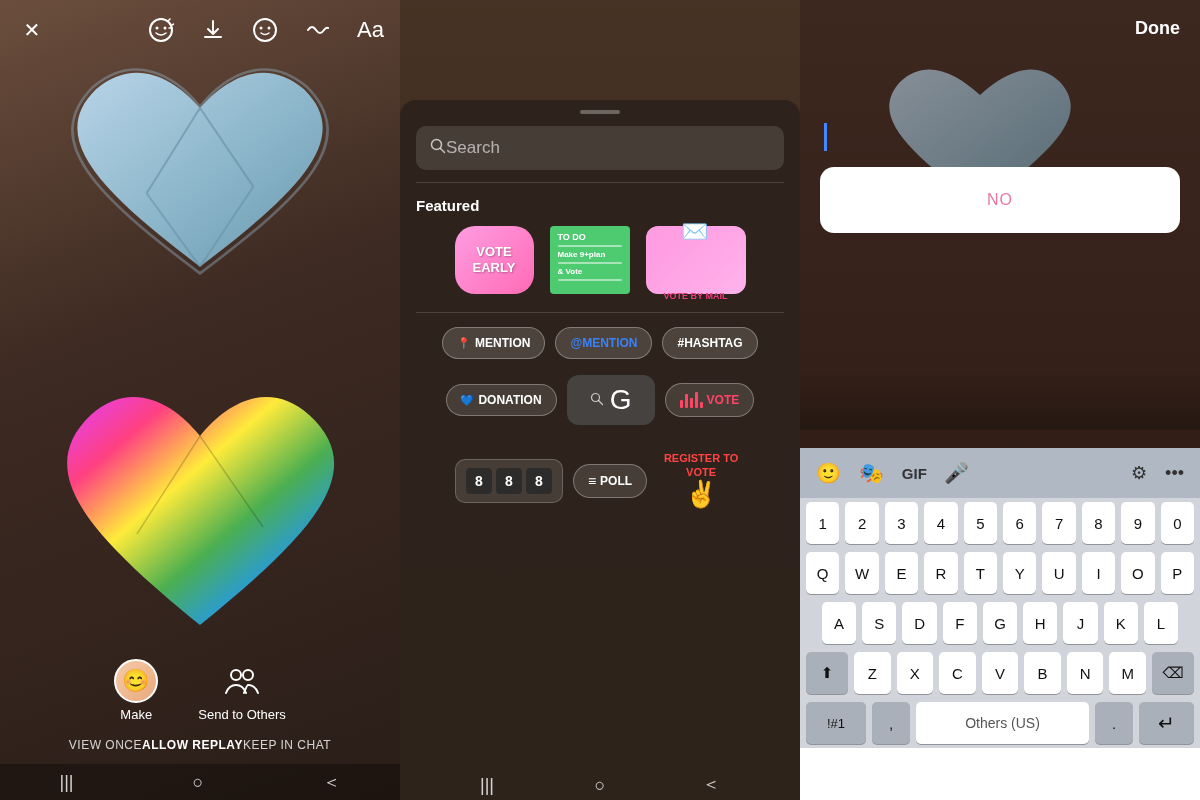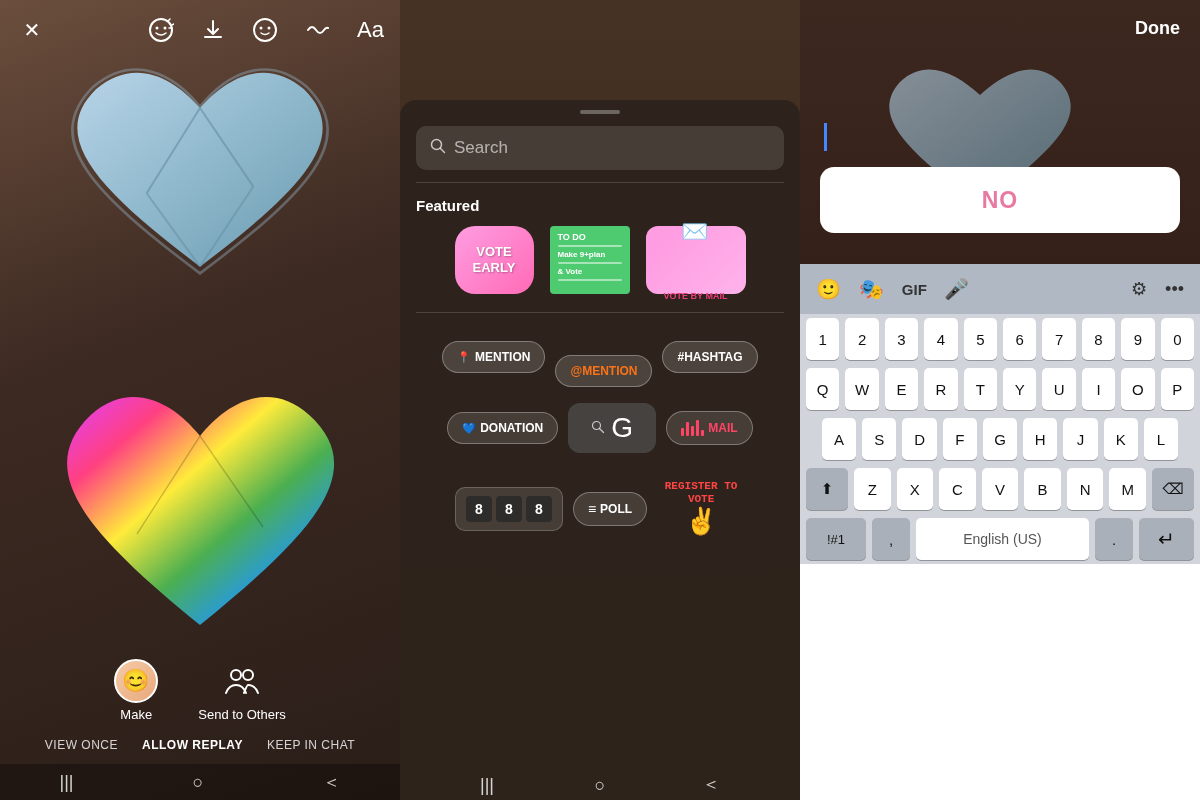--- a/index.html
+++ b/index.html
@@ -117,21 +117,20 @@
     }
     .send-others-icon {
       width: 44px;
       height: 44px;
       display: flex;
       align-items: center;
       justify-content: center;
     }
     .bottom-options {
       display: flex;
-      gap: 24px;
       padding: 8px 0;
       align-items: flex-end;
     }
     .bottom-option-text {
       color: rgba(255,255,255,0.8);
       font-size: 12px;
       font-weight: 500;
       letter-spacing: 0.5px;
     }
     .bottom-option-text.active {
@@ -183,21 +182,21 @@
       margin: 10px auto 0;
     }
     .search-bar {
       margin: 12px 16px;
       background: rgba(255,255,255,0.12);
       border-radius: 10px;
       height: 44px;
       display: flex;
       align-items: center;
       padding: 0 14px;
-      gap: 8px;
+      gap: 0;
     }
     .search-icon-wrap {
       color: rgba(255,255,255,0.7);
       font-size: 16px;
     }
     .search-input-fake {
       color: rgba(255,255,255,0.6);
       font-size: 17px;
     }
     .divider {
@@ -312,23 +311,22 @@
       font-size: 12px;
       font-weight: 700;
     }
     .tag-location {
       background: rgba(255,255,255,0.15);
       color: white;
       border: 1px solid rgba(255,255,255,0.3);
     }
     .tag-mention {
       background: rgba(255,255,255,0.15);
-      color: #f97316;
+      color: #3b82f6;
       border: 1px solid rgba(255,255,255,0.3);
-      margin-top: 28px;
     }
     .tag-hashtag {
       background: rgba(255,255,255,0.15);
       color: white;
       border: 1px solid rgba(255,255,255,0.3);
     }
 
     
     .icon-stickers-row {
       display: flex;
@@ -433,21 +431,20 @@
       font-size: 12px;
       font-weight: 700;
     }
     .sticker-register {
       width: 88px;
       height: 80px;
       display: flex;
       flex-direction: column;
       align-items: center;
       justify-content: center;
-      font-family: Liberation Mono, monospace;
     }
     .register-text {
       color: #ff4444;
       font-size: 11px;
       font-weight: 800;
       text-align: center;
       text-transform: uppercase;
       line-height: 1.2;
     }
     .register-hand {
@@ -461,21 +458,21 @@
       right: 0;
       height: 36px;
       display: flex;
       align-items: center;
       justify-content: space-around;
     }
 
     
     .panel-3 {
       width: 400px;
-      height: 564px;
+      height: 748px;
       position: relative;
       background: #3d2820;
       overflow: hidden;
     }
     .panel-3-bg {
       position: absolute;
       inset: 0;
       background: linear-gradient(180deg, #3d2820 0%, #2a1810 100%);
     }
     .panel-3-header {
@@ -539,22 +536,22 @@
       letter-spacing: 1px;
     }
     .no-half {
       flex: 1;
       display: flex;
       align-items: center;
       justify-content: center;
     }
     .no-text {
       color: #e879a0;
-      font-size: 23px;
-      font-weight: 700;
+      font-size: 16px;
+      font-weight: 400;
       letter-spacing: 1px;
       text-align: center;
     }
 
     
     .keyboard {
       position: absolute;
       bottom: 0;
       left: 0;
       right: 0;
@@ -840,21 +837,21 @@
         <span class="sticker-gif-letter">G</span>
       </div>
       <div class="sticker-music">
         <div class="music-bars">
           <div class="music-bar" style="height:8px;"></div>
           <div class="music-bar" style="height:14px;"></div>
           <div class="music-bar" style="height:10px;"></div>
           <div class="music-bar" style="height:16px;"></div>
           <div class="music-bar" style="height:6px;"></div>
         </div>
-        <span>MAIL</span>
+        <span>VOTE</span>
       </div>
     </div>
 
     <div class="bottom-stickers-row">
       <div class="sticker-countdown">
         <div class="countdown-block">8</div>
         <div class="countdown-block">8</div>
         <div class="countdown-block">8</div>
       </div>
       <div class="sticker-poll">
@@ -968,18 +965,18 @@
       <div class="kb-key">V</div>
       <div class="kb-key">B</div>
       <div class="kb-key">N</div>
       <div class="kb-key">M</div>
       <div class="kb-key dark delete">⌫</div>
     </div>
 
     <div class="kb-row">
       <div class="kb-key dark wide">!#1</div>
       <div class="kb-key dark">,</div>
-      <div class="kb-key space">English (US)</div>
+      <div class="kb-key space">Others (US)</div>
       <div class="kb-key dark">.</div>
       <div class="kb-key dark return">↵</div>
     </div>
   </div>
 </div>
 
 </body></html>

